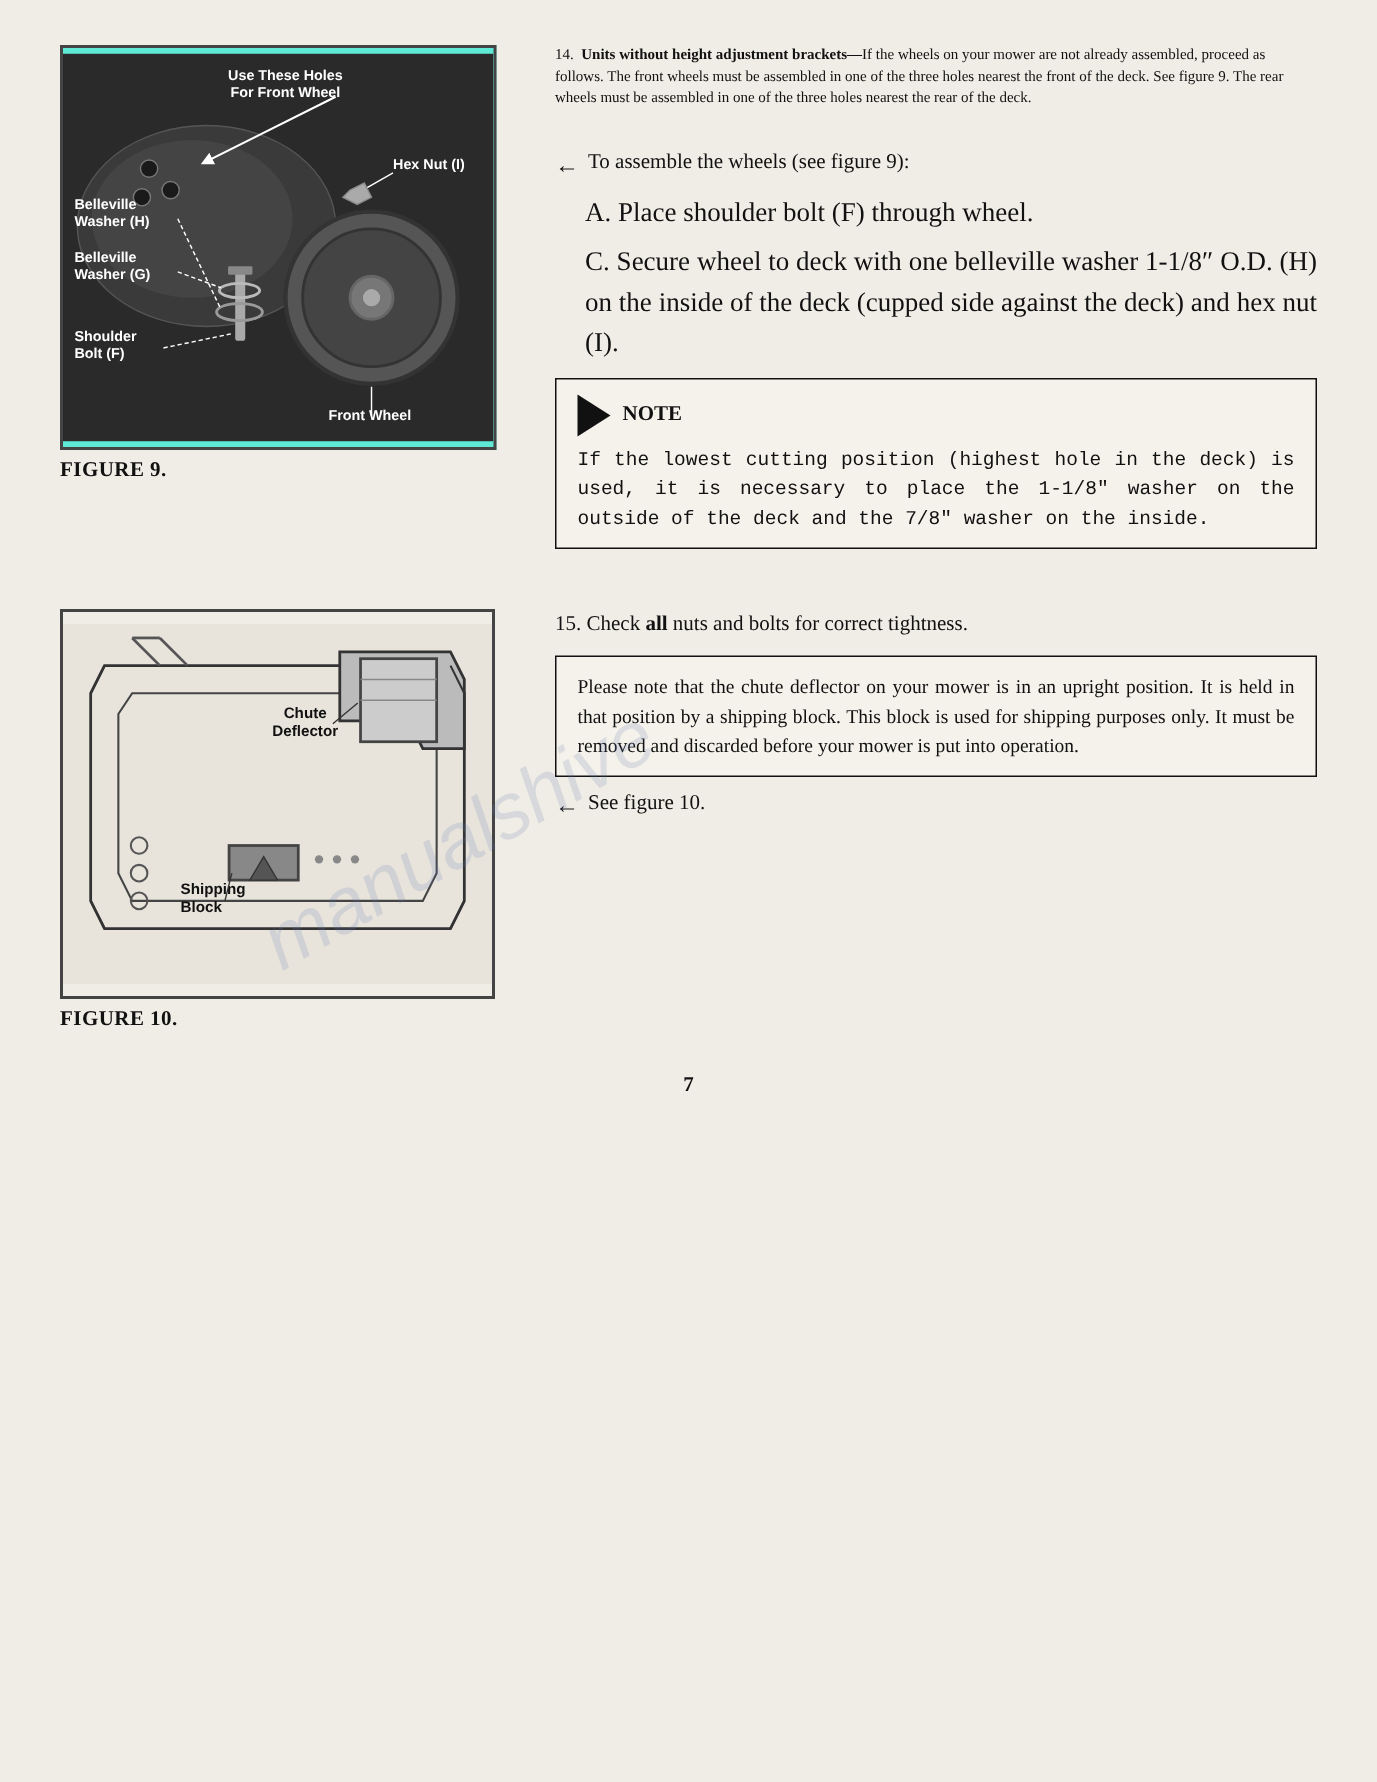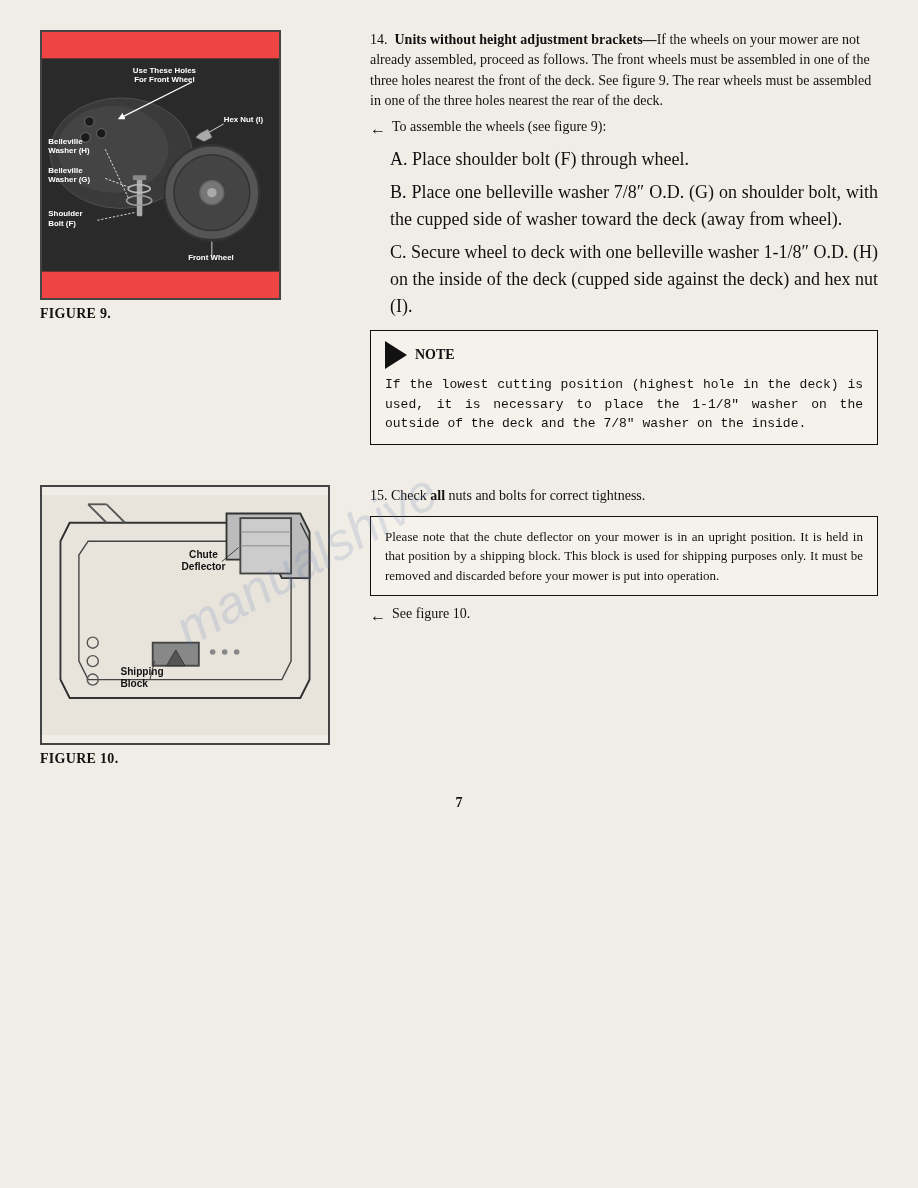--- a/index.html
+++ b/index.html
@@ -26,39 +26,39 @@
     }
     .left-col {
       width: 310px;
       flex-shrink: 0;
     }
     .right-col {
       flex: 1;
       padding-top: 0;
     }
     .figure-image {
-      width: 241px;
+      width: 291px;
       height: 270px;
       border: 2px solid #444;
-      background: #ef4444;
+      background: #5eead4;
       position: relative;
       overflow: hidden;
       margin-bottom: 6px;
     }
     .figure-label {
       font-weight: bold;
       font-size: 14px;
       margin-top: 6px;
       margin-bottom: 8px;
       letter-spacing: 0.3px;
     }
     .item-14-header {
-      font-size: 14px;
+      font-size: 10px;
       line-height: 1.45;
-      margin-bottom: 8px;
+      margin-bottom: 27px;
     }
     .item-14-header strong {
       font-weight: bold;
     }
     .paragraph {
       font-size: 14px;
       line-height: 1.5;
       margin-bottom: 10px;
       text-align: justify;
     }
@@ -276,23 +276,20 @@
       </p>
       <div class="arrow-line">
         <span class="arrow-left">←</span>
         <span>To assemble the wheels (see figure 9):</span>
       </div>
       <ul class="assemble-list">
         <li>
           <span>A. </span><span>Place shoulder bolt (F) through wheel.</span>
         </li>
         <li>
-          <span>B. </span><span>Place one belleville washer 7/8″ O.D. (G) on shoulder bolt, with the cupped side of washer toward the deck (away from wheel).</span>
-        </li>
-        <li>
           <span>C. </span><span>Secure wheel to deck with one belleville washer 1-1/8″ O.D. (H) on the inside of the deck (cupped side against the deck) and hex nut (I).</span>
         </li>
       </ul>
       <div class="note-box">
         <div class="note-header">
           <span class="note-arrow"></span>
           <strong>NOTE</strong>
         </div>
         <p class="note-text">If the lowest cutting position (highest hole in the deck) is used, it is necessary to place the 1-1/8″ washer on the outside of the deck and the 7/8″ washer on the inside.</p>
       </div>

